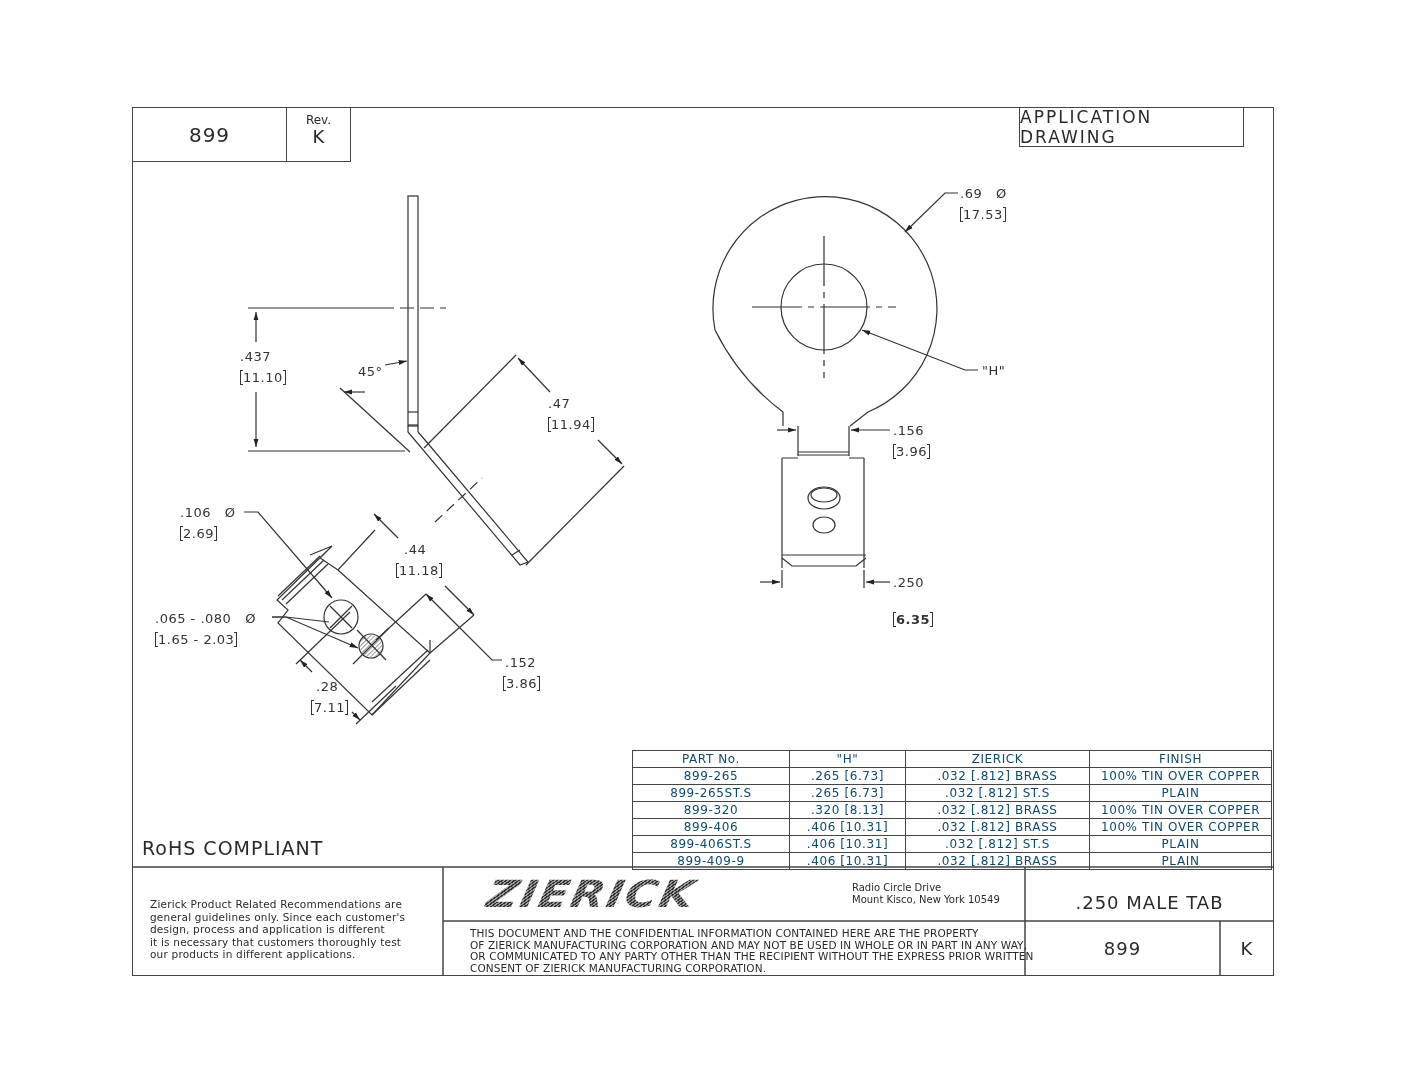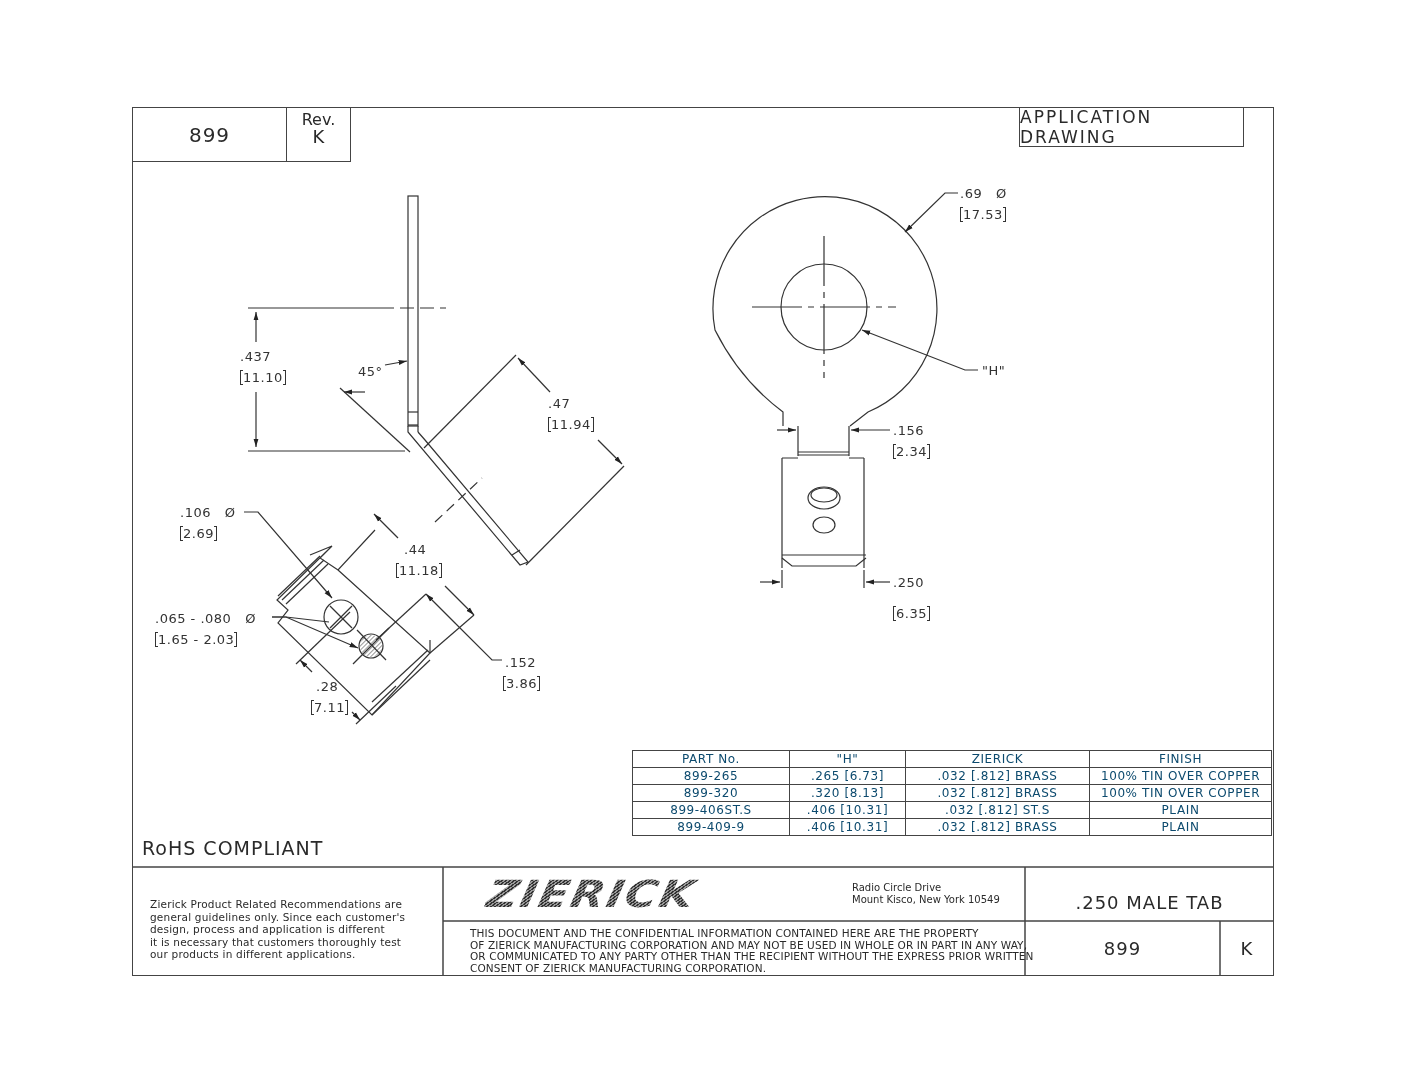--- a/index.html
+++ b/index.html
@@ -4,21 +4,21 @@
 <style>
   html, body { margin: 0; padding: 0; background: #ffffff; }
   body { width: 1408px; height: 1088px; position: relative; overflow: hidden;
          font-family: "DejaVu Sans", sans-serif; color: #2a2a2a; }
   .abs { position: absolute; }
   .frame { position: absolute; left: 132px; top: 107px; width: 1142px; height: 869px;
            border: 1.5px solid #444; box-sizing: border-box; }
   .box { position: absolute; border: 1.5px solid #444; box-sizing: border-box; background: #fff; }
   .ctext { display: flex; align-items: center; justify-content: center; }
   .tb-num { font-size: 20px; letter-spacing: 1px; }
-  .rev-lbl { font-size: 16px; line-height: 12px; }
+  .rev-lbl { font-size: 12px; line-height: 12px; }
   .rev-val { font-size: 18px; line-height: 18px; }
   .app-drawing { font-size: 17px; letter-spacing: 2px; }
   .dim { position: absolute; font-size: 13px; line-height: 15px; white-space: nowrap; color: #333; letter-spacing: 0.5px; }
   .dim .mm { display: inline-block; border-left: 1.2px solid #333; border-right: 1.2px solid #333;
              border-top: 0; padding: 0 2px; position: relative; }
   .dim .mm::before, .dim .mm::after { content: ""; position: absolute; top: 0; bottom: 0; width: 3px;
              border-top: 1.2px solid #333; border-bottom: 1.2px solid #333; }
   .dim .mm::before { left: -1px; } .dim .mm::after { right: -1px; }
   table.parts { position: absolute; left: 632px; top: 750px; width: 640px; border-collapse: collapse;
                 font-size: 12px; letter-spacing: 0.6px; }
@@ -189,44 +189,56 @@
   <div style="margin-top:6px;"><span class="mm">7.11</span></div>
 </div>
 
 <div class="dim" style="left:960px; top:186px;">
   <div><span>.69</span>&nbsp;&nbsp;&nbsp;<span>Ø</span></div>
   <div style="margin-top:6px;"><span class="mm">17.53</span></div>
 </div>
 <div class="dim" style="left:982px; top:363px;"><span>"H"</span></div>
 <div class="dim" style="left:893px; top:423px;">
   <div>.156</div>
-  <div style="margin-top:6px;"><span class="mm">2.34</span></div>
+  <div style="margin-top:6px;"><span class="mm">3.96</span></div>
 </div>
 <div class="dim" style="left:893px; top:575px;">
   <div>.250</div>
-  <div style="margin-top:16px;"><span class="mm">6.35</span></div>
+  <div style="margin-top:22px;font-weight:bold;"><span class="mm">6.35</span></div>
 </div>
 
 <table class="parts">
   <tbody>
       <tr>
     <th style="width:156px;">PART No.</th>
     <th style="width:115px;">"H"</th>
     <th style="width:183px;">ZIERICK</th>
     <th>FINISH</th>
   </tr>
   <tr>
     <td>899-265</td>
         <td>.265 [6.73]</td>
         <td>.032 [.812] BRASS</td>
         <td>100% TIN OVER COPPER</td>
   </tr>
   <tr>
+    <td>899-265ST.S</td>
+        <td>.265 [6.73]</td>
+        <td>.032 [.812] ST.S</td>
+        <td>PLAIN</td>
+  </tr>
+  <tr>
     <td>899-320</td>
         <td>.320 [8.13]</td>
+        <td>.032 [.812] BRASS</td>
+        <td>100% TIN OVER COPPER</td>
+  </tr>
+  <tr>
+    <td>899-406</td>
+        <td>.406 [10.31]</td>
         <td>.032 [.812] BRASS</td>
         <td>100% TIN OVER COPPER</td>
   </tr>
   <tr>
     <td>899-406ST.S</td>
         <td>.406 [10.31]</td>
         <td>.032 [.812] ST.S</td>
         <td>PLAIN</td>
   </tr>
   <tr>

